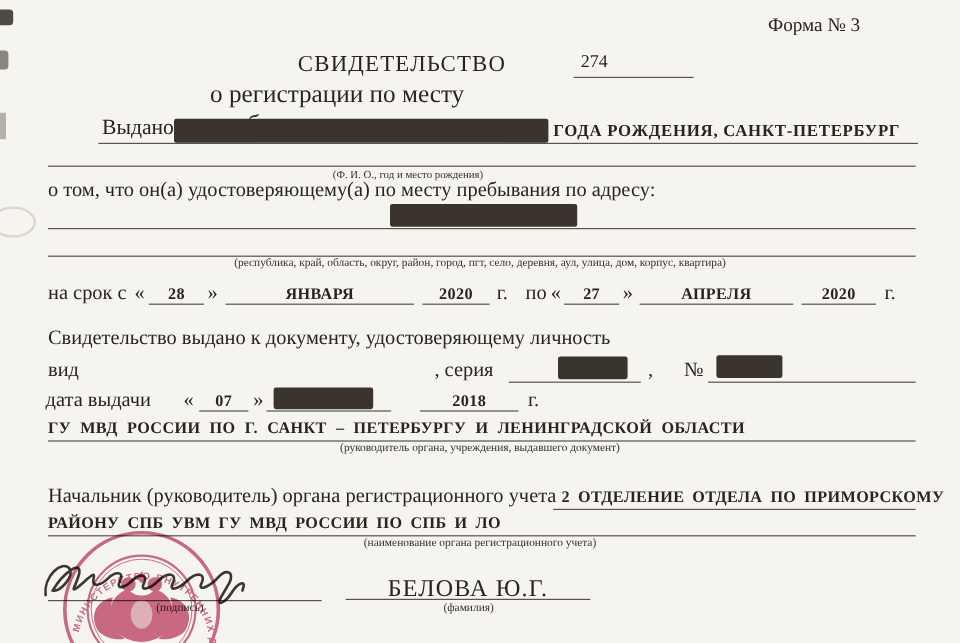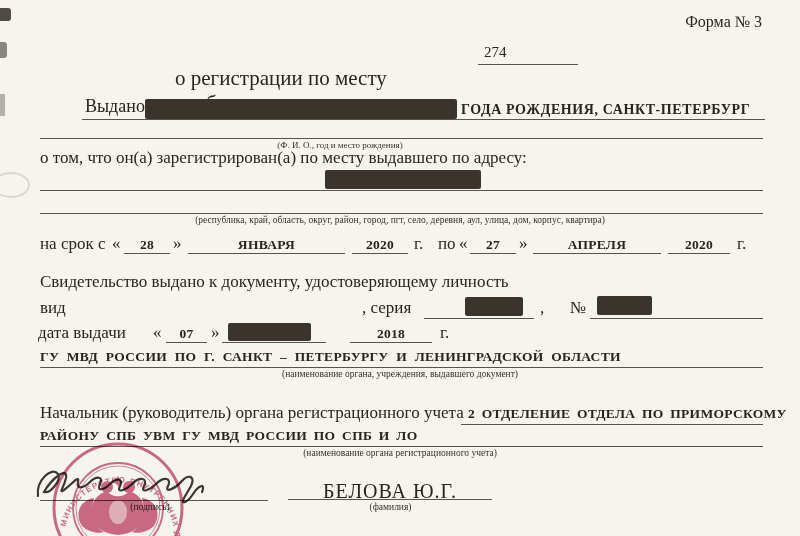--- a/index.html
+++ b/index.html
@@ -25,38 +25,39 @@
 </head>
 <body>
 
 <div class="page">
 
   <div class="abs" style="left:0;top:8px;width:11px;height:13px;background:#4f4b44;border-radius:0 3px 3px 0;"></div>
   <div class="abs" style="left:0;top:42px;width:7px;height:16px;background:#8a867d;border-radius:0 3px 3px 0;"></div>
   <div class="abs" style="left:0;top:94px;width:5px;height:22px;background:#b5b1a8;"></div>
   <div class="abs" style="left:-8px;top:172px;width:34px;height:22px;border:2px solid #dad7cf;border-radius:50%;background:transparent;"></div>
 
-  <div class="abs lbl" style="left:640px;top:13px;width:122px;text-align:right;font-size:16px;">Форма № 3</div>
+  <div class="abs lbl" style="left:640px;top:13px;width:122px;text-align:left;font-size:16px;">Форма № 3</div>
 
+  <div class="abs" style="left:175px;top:43px;width:320px;text-align:center;font-size:19px;letter-spacing:1px;">СВИДЕТЕЛЬСТВО</div>
 
   <div class="abs uline cell" style="left:478px;top:42px;width:100px;height:22px;justify-content:flex-start;">
     <span class="abs" style="left:6px;top:2px;font-size:15px;">274</span>
   </div>
 
   <div class="abs" style="left:175px;top:66px;width:320px;font-size:21px;">о регистрации по месту пребывания</div>
 
   <div class="abs uline" style="left:82px;top:99px;width:683px;height:20px;"></div>
   <div class="abs big-lbl" style="left:85px;top:96px;">Выдано</div>
   <div class="abs redact" style="left:145px;top:99px;width:312px;height:20px;"></div>
   <div class="abs val" style="left:461px;top:102px;font-size:14px;letter-spacing:0.6px;">ГОДА РОЖДЕНИЯ, САНКТ-ПЕТЕРБУРГ</div>
 
   <div class="abs uline" style="left:40px;top:117px;width:723px;height:21px;"></div>
   <div class="abs cap" style="left:215px;top:140px;width:250px;font-size:9px;">(Ф. И. О., год и место рождения)</div>
 
-  <div class="abs lbl" style="left:40px;top:148px;">о том, что он(а) зарегистрирован(а) по месту выдавшего по адресу:</div>
+  <div class="abs lbl" style="left:40px;top:148px;">о том, что он(а) удостоверяющему(а) по месту пребывания по адресу:</div>
 
   <div class="abs uline" style="left:40px;top:169px;width:723px;height:21px;"></div>
   <div class="abs redact" style="left:325px;top:170px;width:156px;height:19px;"></div>
 
   <div class="abs uline" style="left:40px;top:192px;width:723px;height:21px;"></div>
   <div class="abs cap" style="left:150px;top:215px;width:500px;">(республика, край, область, округ, район, город, пгт, село, деревня, аул, улица, дом, корпус, квартира)</div>
 
   <div class="abs lbl" style="left:40px;top:234px;">на срок с</div>
   <span class="abs lbl" style="left:112px;top:234px;">«</span>
   <div class="abs uline cell" style="left:124px;top:233px;width:46px;height:20px;align-items:flex-end;">
@@ -103,21 +104,21 @@
   <span class="abs lbl" style="left:211px;top:323px;">»</span>
   <div class="abs uline" style="left:222px;top:322px;width:104px;height:20px;"></div>
   <div class="abs redact" style="left:228px;top:323px;width:83px;height:18px;"></div>
   <div class="abs uline cell" style="left:350px;top:322px;width:82px;height:20px;">
     <span class="val">2018</span>
   </div>
   <span class="abs lbl" style="left:440px;top:323px;">г.</span>
 
   <div class="abs uline" style="left:40px;top:349px;width:723px;height:18px;"></div>
   <div class="abs val" style="left:40px;top:349px;word-spacing:4px;">ГУ МВД РОССИИ ПО Г. САНКТ – ПЕТЕРБУРГУ И ЛЕНИНГРАДСКОЙ ОБЛАСТИ</div>
-  <div class="abs cap" style="left:250px;top:369px;width:300px;">(наименование органа, учреждения, выдавшего документ)</div>
+  <div class="abs cap" style="left:250px;top:369px;width:300px;">(руководитель органа, учреждения, выдавшего документ)</div>
 
   <div class="abs lbl" style="left:40px;top:403px;">Начальник (руководитель) органа регистрационного учета</div>
   <div class="abs uline" style="left:461px;top:403px;width:302px;height:21px;"></div>
   <div class="abs val" style="left:468px;top:406px;word-spacing:3px;">2 ОТДЕЛЕНИЕ ОТДЕЛА ПО ПРИМОРСКОМУ</div>
 
   <div class="abs uline" style="left:40px;top:426px;width:723px;height:20px;"></div>
   <div class="abs val" style="left:40px;top:428px;word-spacing:3px;">РАЙОНУ СПБ УВМ ГУ МВД РОССИИ ПО СПБ И ЛО</div>
   <div class="abs cap" style="left:250px;top:448px;width:300px;">(наименование органа регистрационного учета)</div>
 
   <div class="abs uline" style="left:40px;top:479px;width:228px;height:21px;"></div>

